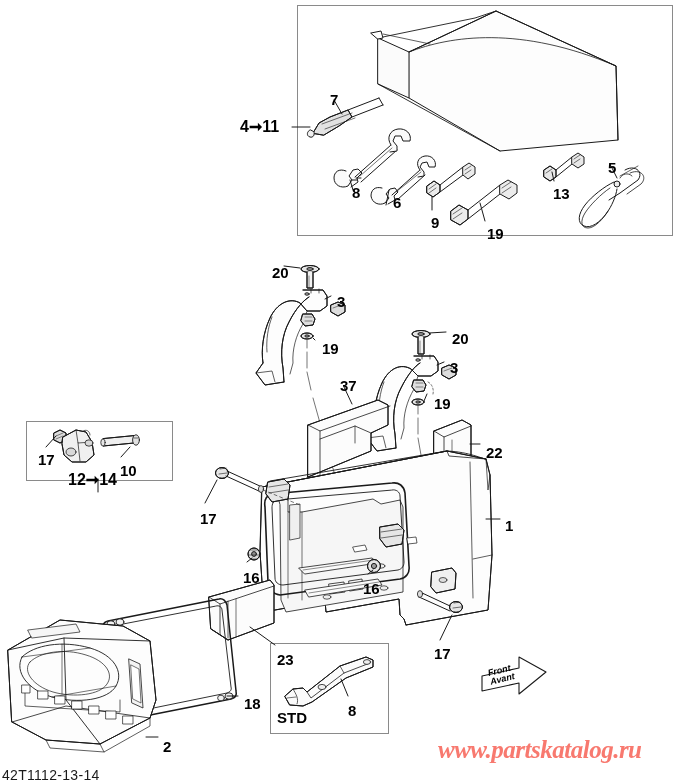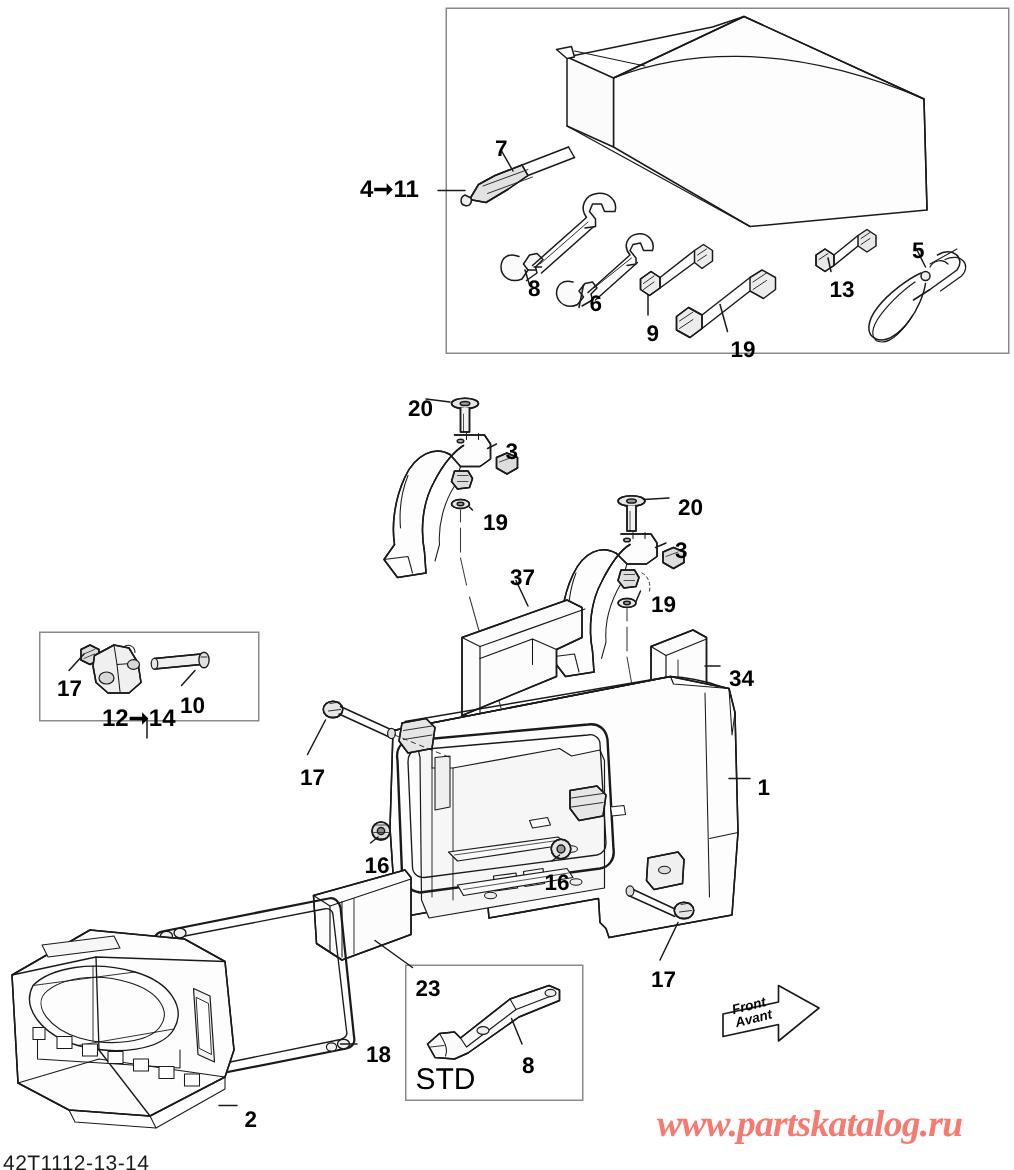--- a/index.html
+++ b/index.html
@@ -31,22 +31,22 @@
     white-space: nowrap;
     line-height: 1;
   }
   .lbl-range {
     font-size: 16px;
     font-weight: bold;
     letter-spacing: 0px;
     text-align: right;
   }
   .lbl-std {
-    font-size: 20px;
-    font-weight: normal;
+    font-size: 15px;
+    font-weight: bold;
     font-family: "Liberation Sans", sans-serif;
   }
   .inset-box {
     position: absolute;
     border: 1px solid #8a8a8a;
     background: transparent;
   }
   .watermark {
     position: absolute;
     font-family: Liberation Serif, serif;
@@ -538,21 +538,21 @@
       <div class="lbl" style="left: 243px; top: 570px;">16</div>
       <div class="lbl" style="left: 363px; top: 581px;">16</div>
       <div class="lbl" style="left: 200px; top: 511px;">17</div>
       <div class="lbl" style="left: 434px; top: 646px;">17</div>
       <div class="lbl" style="left: 244px; top: 696px; text-align: center;">18</div>
       <div class="lbl" style="left: 322px; top: 341px;">19</div>
       <div class="lbl" style="left: 434px; top: 396px;">19</div>
       <div class="lbl" style="left: 272px; top: 265px;">20</div>
       <div class="lbl" style="left: 452px; top: 331px;">20</div>
       <div class="lbl" style="left: 340px; top: 378px;">37</div>
-      <div class="lbl" style="left: 486px; top: 445px;">34</div>
+      <div class="lbl" style="left: 486px; top: 445px;">22</div>
       <div class="lbl" style="left: 277px; top: 652px; text-align: right;">23</div>
     </div>
 
   <div class="lbl lbl-std" style="left:277px; top:710px;">STD</div>
 
   <div class="front-arrow-text" style="left:489px; top:666px;">
     <span>Front</span><br>
     <span>Avant</span>
   </div>
 

